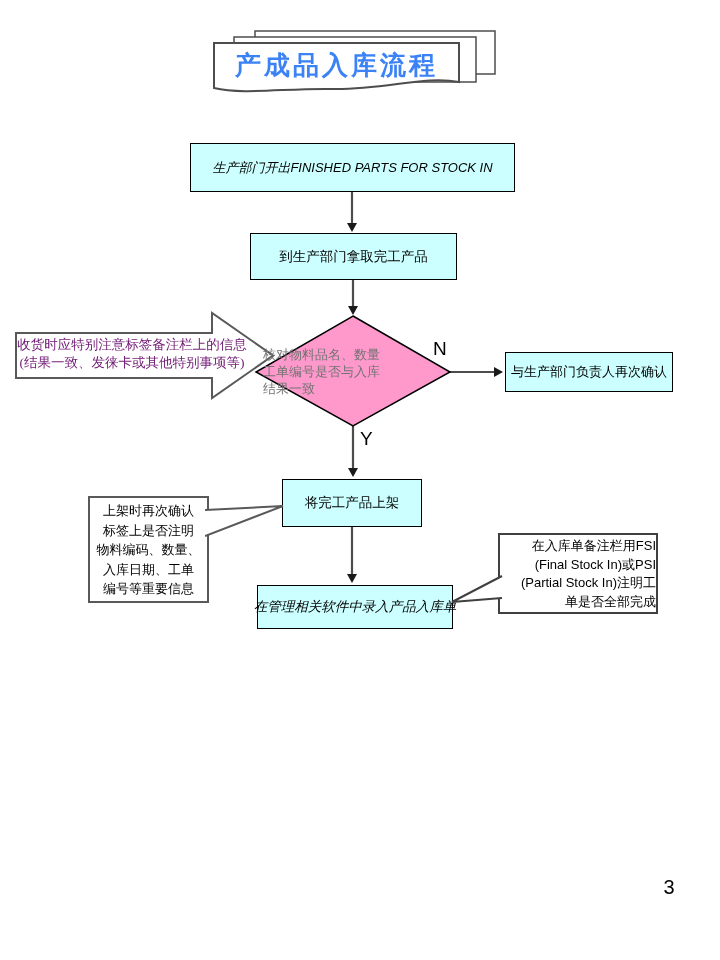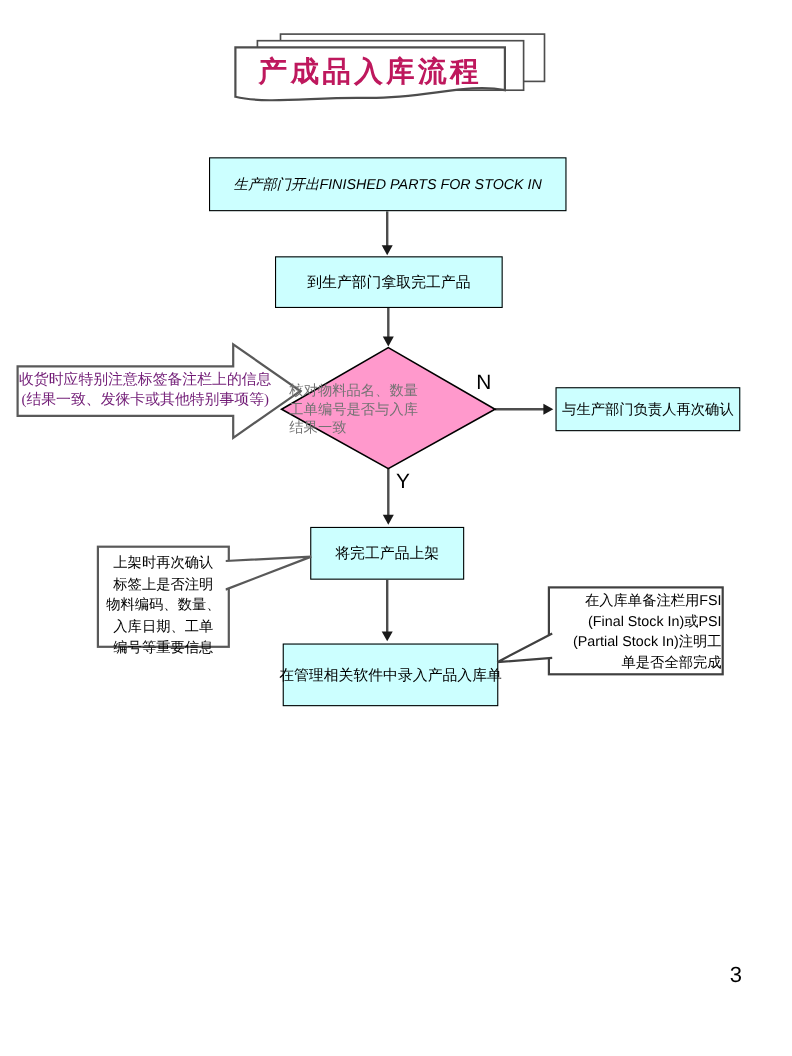--- a/index.html
+++ b/index.html
@@ -11,21 +11,21 @@
   .overlay-svg{position:absolute;z-index:3;}
   .abs{position:absolute;box-sizing:border-box;}
   .procbox{
     background:#ccffff;border:1.5px solid #000;z-index:1;
     display:flex;align-items:center;justify-content:center;
     text-align:center;color:#000;
   }
   .title-text{
     left:214px;top:43px;width:245px;height:44px;z-index:2;
     display:flex;align-items:center;justify-content:center;
-    font-size:26px;font-weight:bold;letter-spacing:3px;color:#be185d;
+    font-size:26px;font-weight:bold;letter-spacing:3px;color:#3b82f6;
   }
   .callout{
     background:#fff;z-index:1;text-align:center;color:#000;
   }
   .diamond-text{
     z-index:2;text-align:left;color:#737373;
     font-size:13px;line-height:17px;
   }
   .branch-label{
     z-index:2;font-family:"Liberation Sans","DejaVu Sans",sans-serif;
@@ -93,30 +93,30 @@
   <div class="abs branch-label" style="left:360px;top:428px;">Y</div>
 
   <div class="abs procbox" style="left:505px;top:352px;width:168px;height:40px;font-size:13px;">
     <span>与生产部门负责人再次确认</span>
   </div>
 
   <div class="abs procbox" style="left:282px;top:479px;width:140px;height:48px;font-size:13.5px;">
     <span>将完工产品上架</span>
   </div>
 
-  <div class="abs procbox" style="left:257px;top:585px;width:196px;height:57px;font-size:13.5px;white-space:nowrap;">
+  <div class="abs procbox" style="left:257px;top:585px;width:196px;height:44px;font-size:13.5px;white-space:nowrap;font-style:italic;">
     <span>在管理相关软件中录入产品入库单</span>
   </div>
 
   <div class="abs arrownote" style="left:15px;top:336px;width:234px;">
     <div>收货时应特别注意标签备注栏上的信息</div>
     <div>(结果一致、发徕卡或其他特别事项等)</div>
   </div>
 
-  <div class="abs callout" style="left:88px;top:496px;width:121px;height:93px;border:2px solid #595959;font-size:13px;line-height:19.5px;padding-top:3px;">
+  <div class="abs callout" style="left:88px;top:496px;width:121px;height:107px;border:2px solid #595959;font-size:13px;line-height:19.5px;padding-top:3px;">
     <div>上架时再次确认</div>
     <div>标签上是否注明</div>
     <div>物料编码、数量、</div>
     <div>入库日期、工单</div>
     <div>编号等重要信息</div>
   </div>
 
   <svg class="overlay-svg" style="left:205px;top:498px;" width="84" height="46" viewBox="0 0 84 46">
     <polygon points="0,12 78,8 0,38" fill="#ffffff"></polygon>
     <path d="M0,12 L78,8 M0,38 L78,8" stroke="#595959" stroke-width="2" fill="none"></path>

